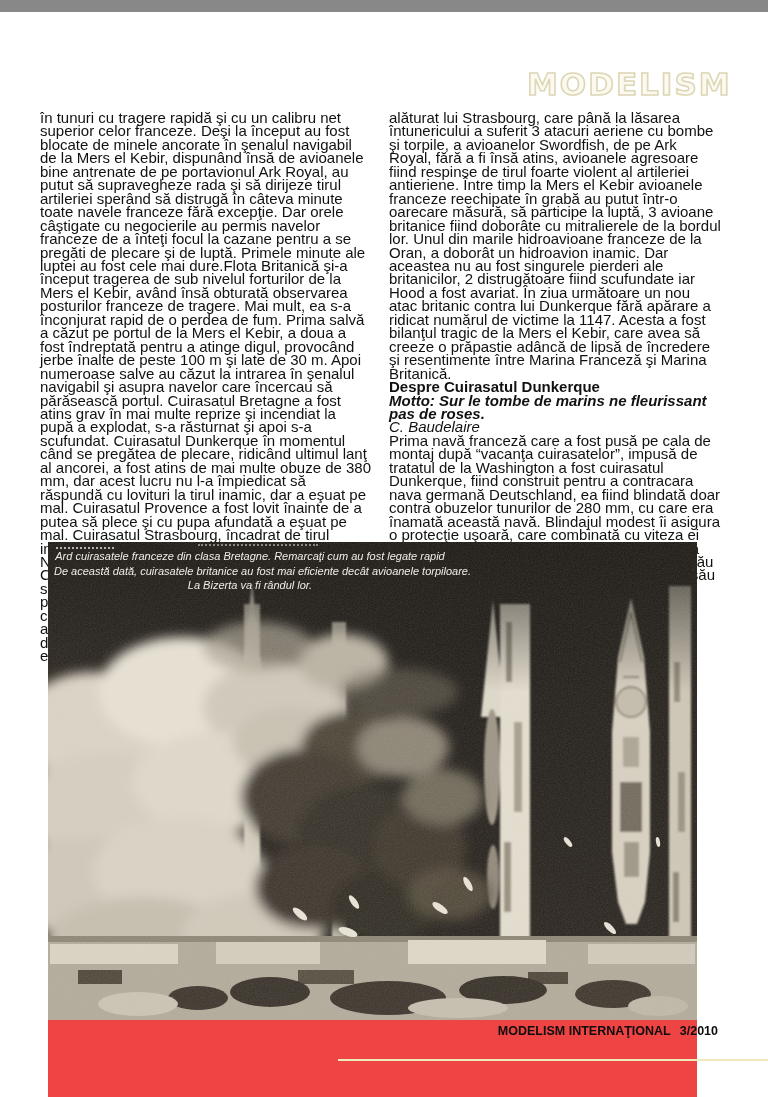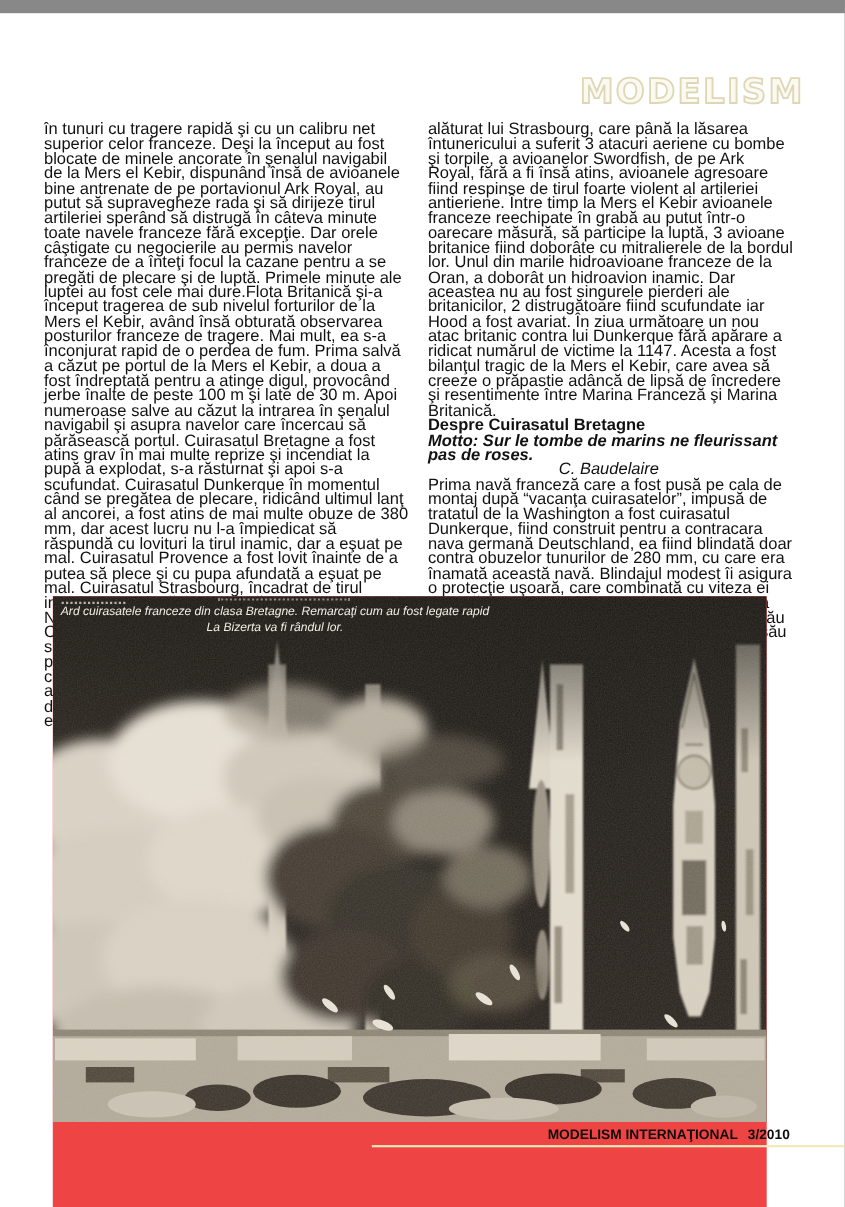--- a/index.html
+++ b/index.html
@@ -21,21 +21,21 @@
   
   .col{
     position:absolute;top:99px;
     font-size:15px;line-height:13.45px;text-align:left;
   }
   .col-left{left:40px;width:332px;}
   .col-right{left:389px;width:333px;}
   .col p{margin:0;}
   .heading{font-weight:bold;margin-top:14px;}
   .motto{font-weight:bold;font-style:italic;margin-top:14px;}
-  .motto-author{font-style:italic;text-align:center;padding-right:4px;}
+  .motto-author{font-style:italic;text-align:left;padding-right:4px;}
   .para2{margin-top:14px;}
   
   .photo{
     position:absolute;left:48px;top:530px;width:649px;height:588px;
     background:#ef4444;overflow:hidden;
   }
   .photo svg{position:absolute;left:0;top:0;}
   .photo-caption{
     position:absolute;top:7px;left:6px;width:392px;z-index:2;
     text-align:center;font-style:italic;
@@ -47,49 +47,50 @@
     border-top:2px dotted rgba(255,255,255,0.65);
   }
   .specks2{
     position:absolute;top:2px;left:150px;width:120px;height:0;z-index:2;
     border-top:2px dotted rgba(255,255,255,0.45);
   }
   
   .footer{
     position:absolute;left:338px;top:1012px;width:430px;box-sizing:border-box;
     border-bottom:2px solid #efe9bc;
-    padding:0 50px 3px 0;
+    padding:0 50px 21px 0;
     text-align:right;font-weight:bold;font-size:12.5px;color:#0d0d0d;
   }
   .footer .issue{margin-left:9px;}
 </style>
 </head>
 <body>
 
 <div class="page">
 
   <div class="logo">MODELISM</div>
 
   <div class="col col-left">
     <p>în tunuri cu tragere rapidă şi cu un calibru net superior celor franceze. Deşi la început au fost blocate de minele ancorate în şenalul navigabil de la Mers el Kebir, dispunând însă de avioanele bine antrenate de pe portavionul Ark Royal, au putut să supravegheze rada şi să dirijeze tirul artileriei sperând să distrugă în câteva minute toate navele franceze fără excepţie. Dar orele câştigate cu negocierile au permis navelor franceze de a înteţi focul la cazane pentru a se pregăti de plecare şi de luptă. Primele minute ale luptei au fost cele mai dure.Flota Britanică şi-a început tragerea de sub nivelul forturilor de la Mers el Kebir, având însă obturată observarea posturilor franceze de tragere. Mai mult, ea s-a înconjurat rapid de o perdea de fum. Prima salvă a căzut pe portul de la Mers el Kebir, a doua a fost îndreptată pentru a atinge digul, provocând jerbe înalte de peste 100 m şi late de 30 m. Apoi numeroase salve au căzut la intrarea în şenalul navigabil şi asupra navelor care încercau să părăsească portul. Cuirasatul Bretagne a fost atins grav în mai multe reprize şi incendiat la pupă a explodat, s-a răsturnat şi apoi s-a scufundat. Cuirasatul Dunkerque în momentul când se pregătea de plecare, ridicând ultimul lanţ al ancorei, a fost atins de mai multe obuze de 380 mm, dar acest lucru nu l-a împiedicat să răspundă cu lovituri la tirul inamic, dar a eşuat pe mal. Cuirasatul Provence a fost lovit înainte de a putea să plece şi cu pupa afundată a eşuat pe mal. Cuirasatul Strasbourg, încadrat de tirul inamic, a reuşit să scape şi să plece spre Toulon. Nava transportoare de hidroavioane Commandant Teste de asemenea a reuşit să scape îndreptându-se spre Bizerta. În ceea ce priveşte contratorpiloarele, în afară de Mogador, care a fost atins de un obuz de 380 mm, după ce au reuşit să iasă din radă, s-au angajat în luptă cu două distrugătoare britanice, scufundând unul din ele şi avariindu-l pe celălalt şi s-au</p>
   </div>
 
   <div class="col col-right">
     <p>alăturat lui Strasbourg, care până la lăsarea întunericului a suferit 3 atacuri aeriene cu bombe şi torpile, a avioanelor Swordfish, de pe Ark Royal, fără a fi însă atins, avioanele agresoare fiind respinse de tirul foarte violent al artileriei antieriene. Între timp la Mers el Kebir avioanele franceze reechipate în grabă au putut într-o oarecare măsură, să participe la luptă, 3 avioane britanice fiind doborâte cu mitralierele de la bordul lor. Unul din marile hidroavioane franceze de la Oran, a doborât un hidroavion inamic. Dar aceastea nu au fost singurele pierderi ale britanicilor, 2 distrugătoare fiind scufundate iar Hood a fost avariat. În ziua următoare un nou atac britanic contra lui Dunkerque fără apărare a ridicat numărul de victime la 1147. Acesta a fost bilanţul tragic de la Mers el Kebir, care avea să creeze o prăpastie adâncă de lipsă de încredere şi resentimente între Marina Franceză şi Marina Britanică.</p>
-    <p class="heading">Despre Cuirasatul Bretagne</p>
+    <p class="heading">Despre Cuirasatul Dunkerque</p>
     <p class="motto">Motto: Sur le tombe de marins ne fleurissant pas de roses.</p>
     <p class="motto-author">C. Baudelaire</p>
     <p class="para2">Prima navă franceză care a fost pusă pe cala de montaj după “vacanţa cuirasatelor”, impusă de tratatul de la Washington a fost cuirasatul Dunkerque, fiind construit pentru a contracara nava germană Deutschland, ea fiind blindată doar contra obuzelor tunurilor de 280 mm, cu care era înamată această navă. Blindajul modest îi asigura o protecţie uşoară, care combinată cu viteza ei ridicată a condus la folosirea în mod frecvent a termenului de crucişător de bătălie. Proiectul său a fost interesant pentru faptul că armamentul său</p>
   </div>
 
   <div class="photo">
     <div class="specks"></div>
     <div class="specks2"></div>
     <div class="photo-caption">
       <div>Ard cuirasatele franceze din clasa Bretagne. Remarcaţi cum au fost legate rapid</div>
+      <div>De această dată, cuirasatele britanice au fost mai eficiente decât avioanele torpiloare.</div>
       <div>La Bizerta va fi rândul lor.</div>
     </div>
 
     <svg viewBox="0 0 649 478" width="649" height="478">
       <defs>
         <filter id="blur6" x="-40%" y="-40%" width="180%" height="180%">
             <feGaussianBlur stdDeviation="6"></feGaussianBlur>
           </filter>
         <filter id="blur1">
             <feGaussianBlur stdDeviation="1"></feGaussianBlur>

